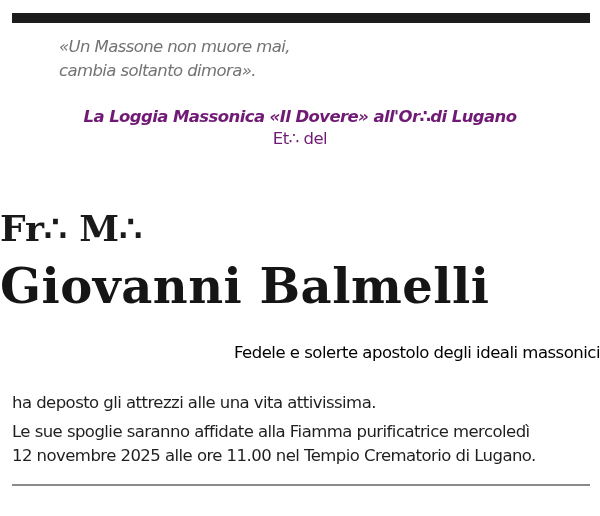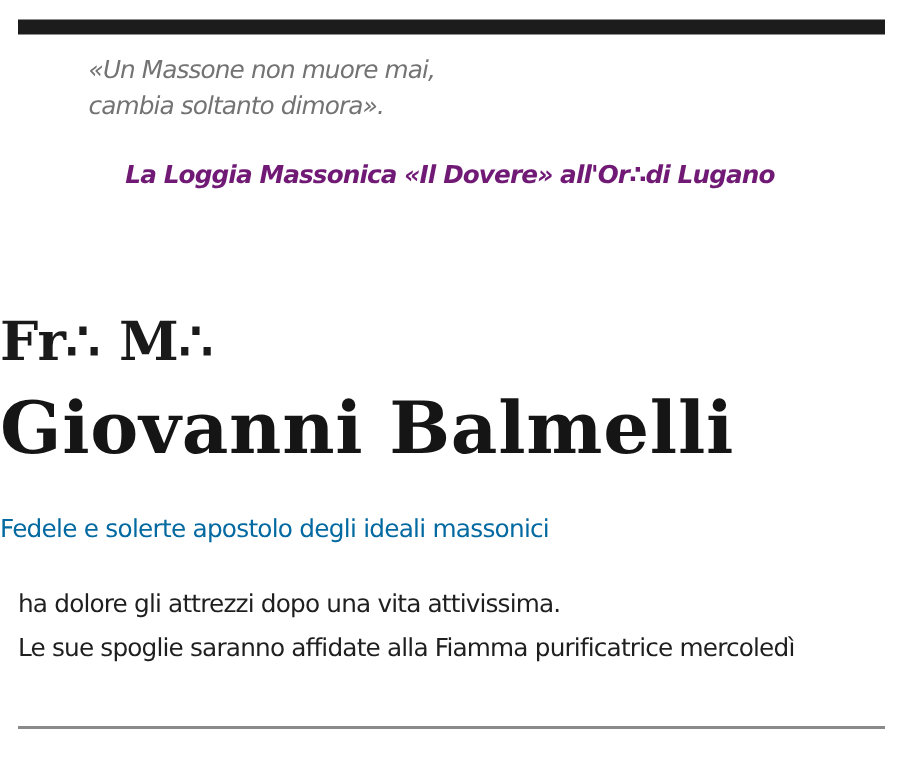--- a/index.html
+++ b/index.html
@@ -4,44 +4,46 @@
 <style>
   html, body { margin: 0; padding: 0; background: #ffffff; }
   body { width: 600px; height: 516px; position: relative; overflow: hidden; color: #1f1f1f; font-family: "DejaVu Sans", "Liberation Sans", sans-serif; }
   .top-bar { position: absolute; left: 12px; top: 13px; width: 578px; height: 10px; background: #1c1c1c; }
   .quote { position: absolute; left: 13px; top: 35px; font-style: italic; font-size: 16.5px; line-height: 24px; letter-spacing: -0.6px; color: #737373; margin-left: 46px; }
   .quote div { white-space: nowrap; }
   .announce { position: absolute; left: 0; width: 600px; top: 106px; text-align: center; font-size: 16.5px; line-height: 22px; letter-spacing: -0.5px; color: #701a75; }
   .announce .lodge { font-style: italic; font-weight: bold; letter-spacing: -0.6px; }
   .title-prefix { position: absolute; left: 0; width: 600px; top: 206px; text-align: left; font-family: "DejaVu Serif", "Liberation Serif", serif; font-weight: bold; font-size: 36px; line-height: 44px; color: #1a1a1a; letter-spacing: 0px; }
   .name { position: absolute; left: 0; width: 600px; top: 256px; font-family: "DejaVu Serif", "Liberation Serif", serif; font-weight: bold; font-size: 48px; line-height: 60px; color: #151515; letter-spacing: 0.5px; }
-  .tagline { position: absolute; left: 0; width: 600px; top: 342px; text-align: left; font-size: 16.5px; line-height: 22px; letter-spacing: -0.5px; color: #0369a1; }
+  .tagline { position: absolute; left: 0; width: 600px; top: 342px; text-align: right; font-size: 16.5px; line-height: 22px; letter-spacing: -0.5px; color: #000000; }
   .body-text { position: absolute; left: 12px; top: 391px; font-size: 16.5px; line-height: 24px; letter-spacing: -0.55px; color: #1f1f1f; }
   .body-text div { white-space: nowrap; }
   .body-text .gap { height: 5px; }
   .bottom-rule { position: absolute; left: 12px; top: 484px; width: 578px; height: 2px; background: #8a8a8a; }
 </style>
 </head>
 <body>
 
 <div class="top-bar"></div>
 
 <div class="quote">
   <div>«Un Massone non muore mai,</div>
   <div>cambia soltanto dimora».</div>
 </div>
 
 <div class="announce">
   <div class="lodge">La Loggia Massonica «Il Dovere» all'Or∴di Lugano</div>
+  <div>Et∴ del</div>
 </div>
 
 <div class="title-prefix">Fr∴ M∴</div>
 <div class="name">Giovanni Balmelli</div>
 
 <div class="tagline">Fedele e solerte apostolo degli ideali massonici</div>
 
 <div class="body-text">
-  <div>ha dolore gli attrezzi dopo una vita attivissima.</div>
+  <div>ha deposto gli attrezzi alle una vita attivissima.</div>
   <div class="gap"></div>
   <div>Le sue spoglie saranno affidate alla Fiamma purificatrice mercoledì</div>
+  <div>12 novembre 2025 alle ore 11.00 nel Tempio Crematorio di Lugano.</div>
 </div>
 
 <div class="bottom-rule"></div>
 
 </body></html>

